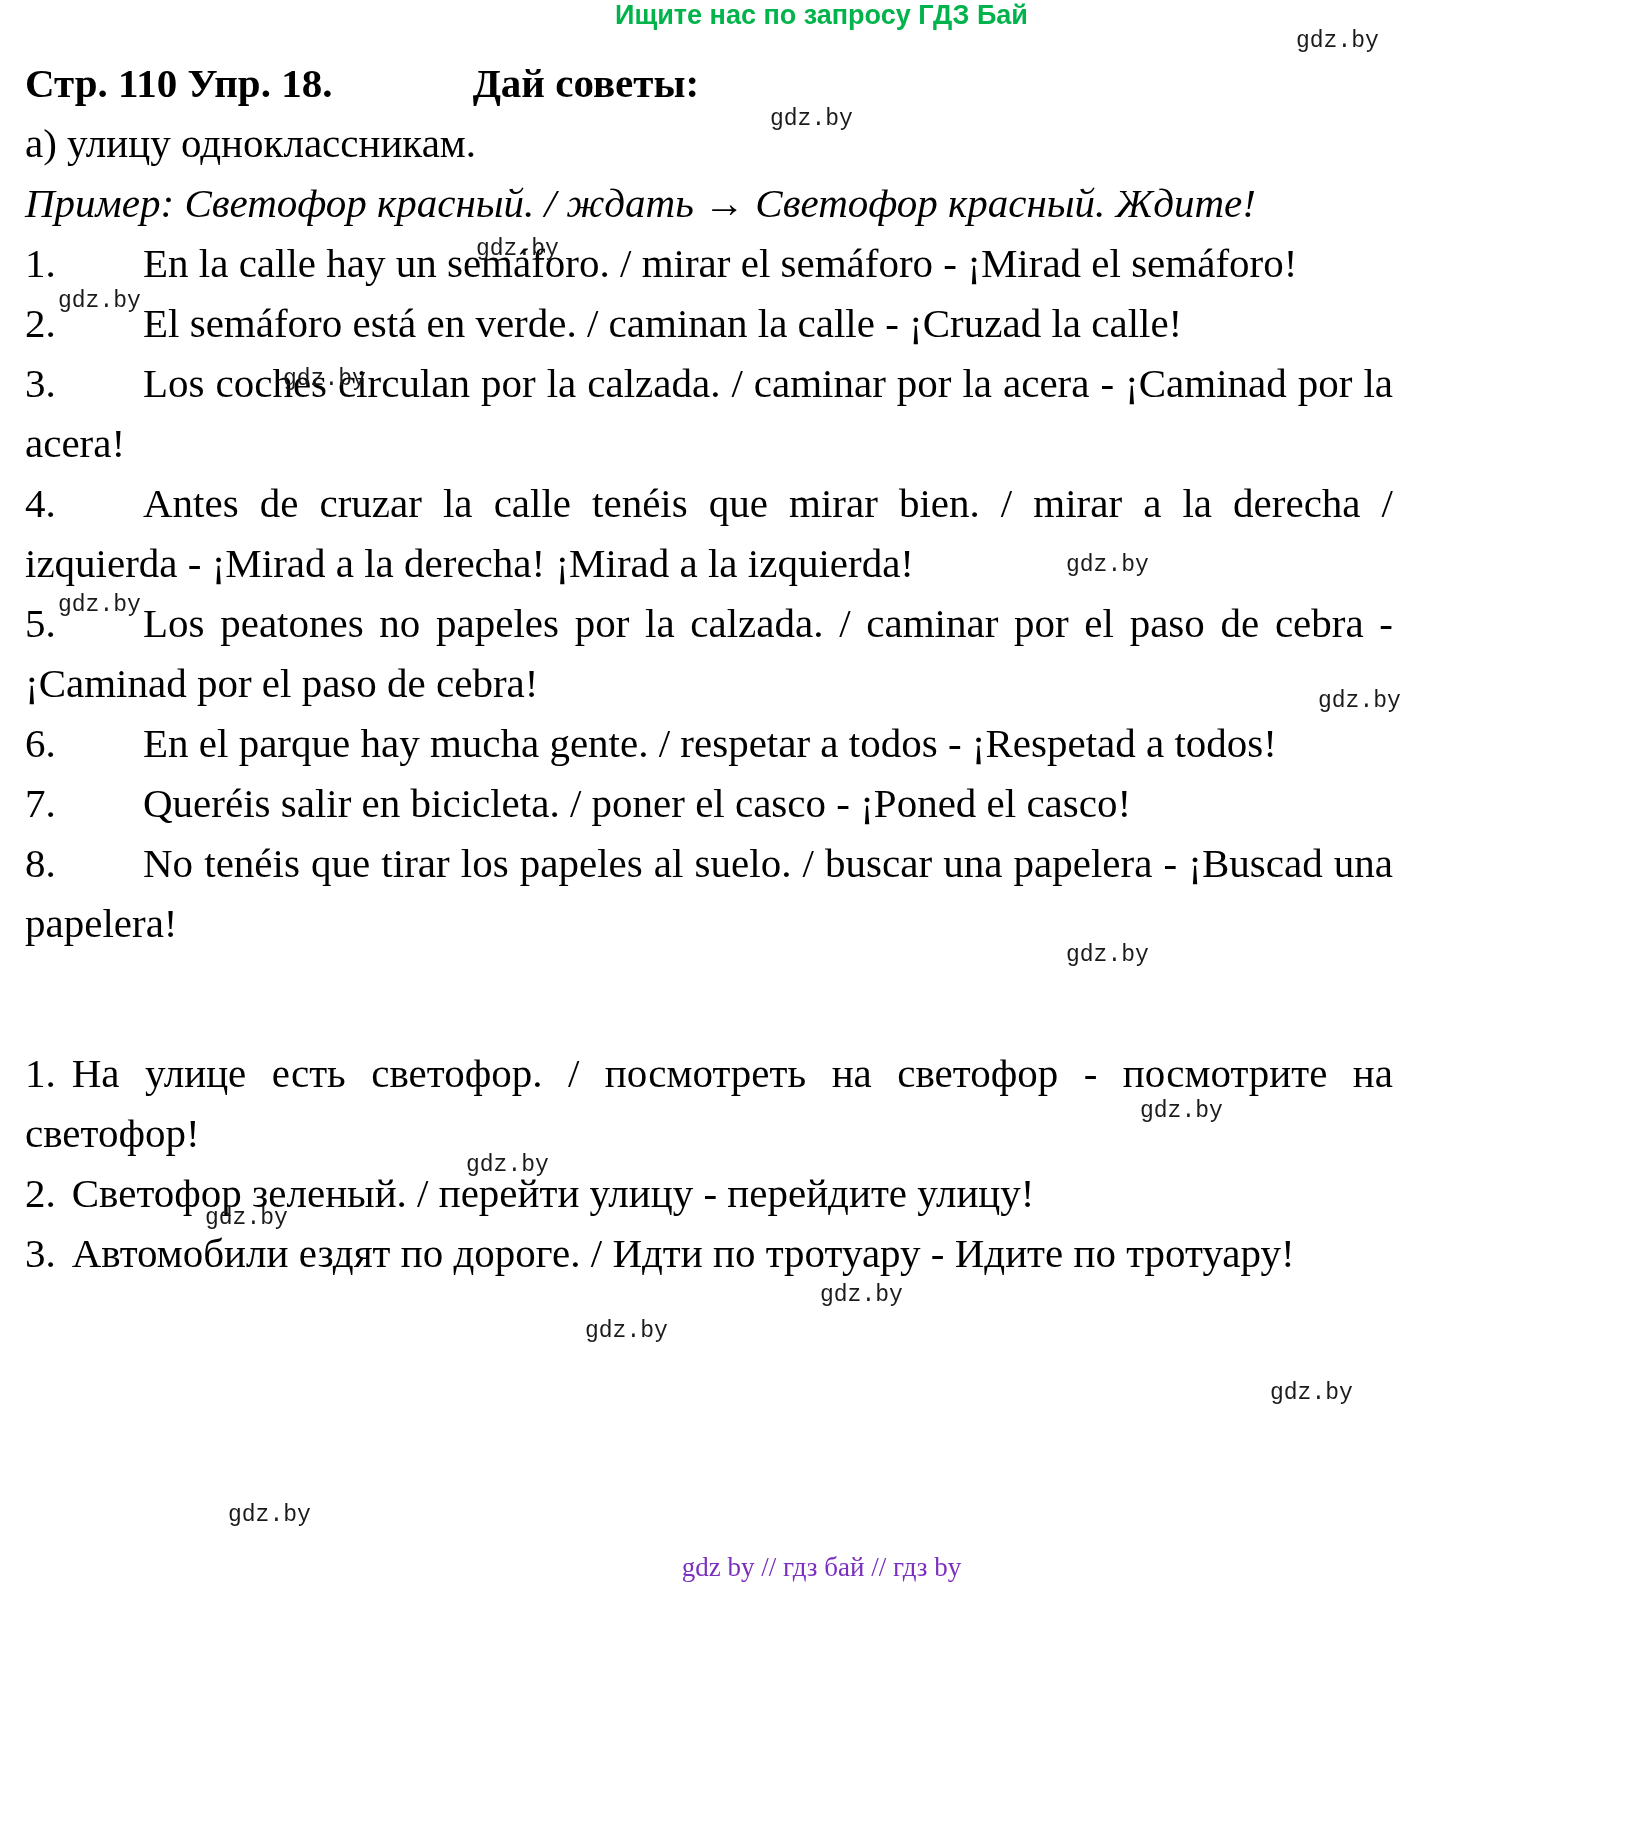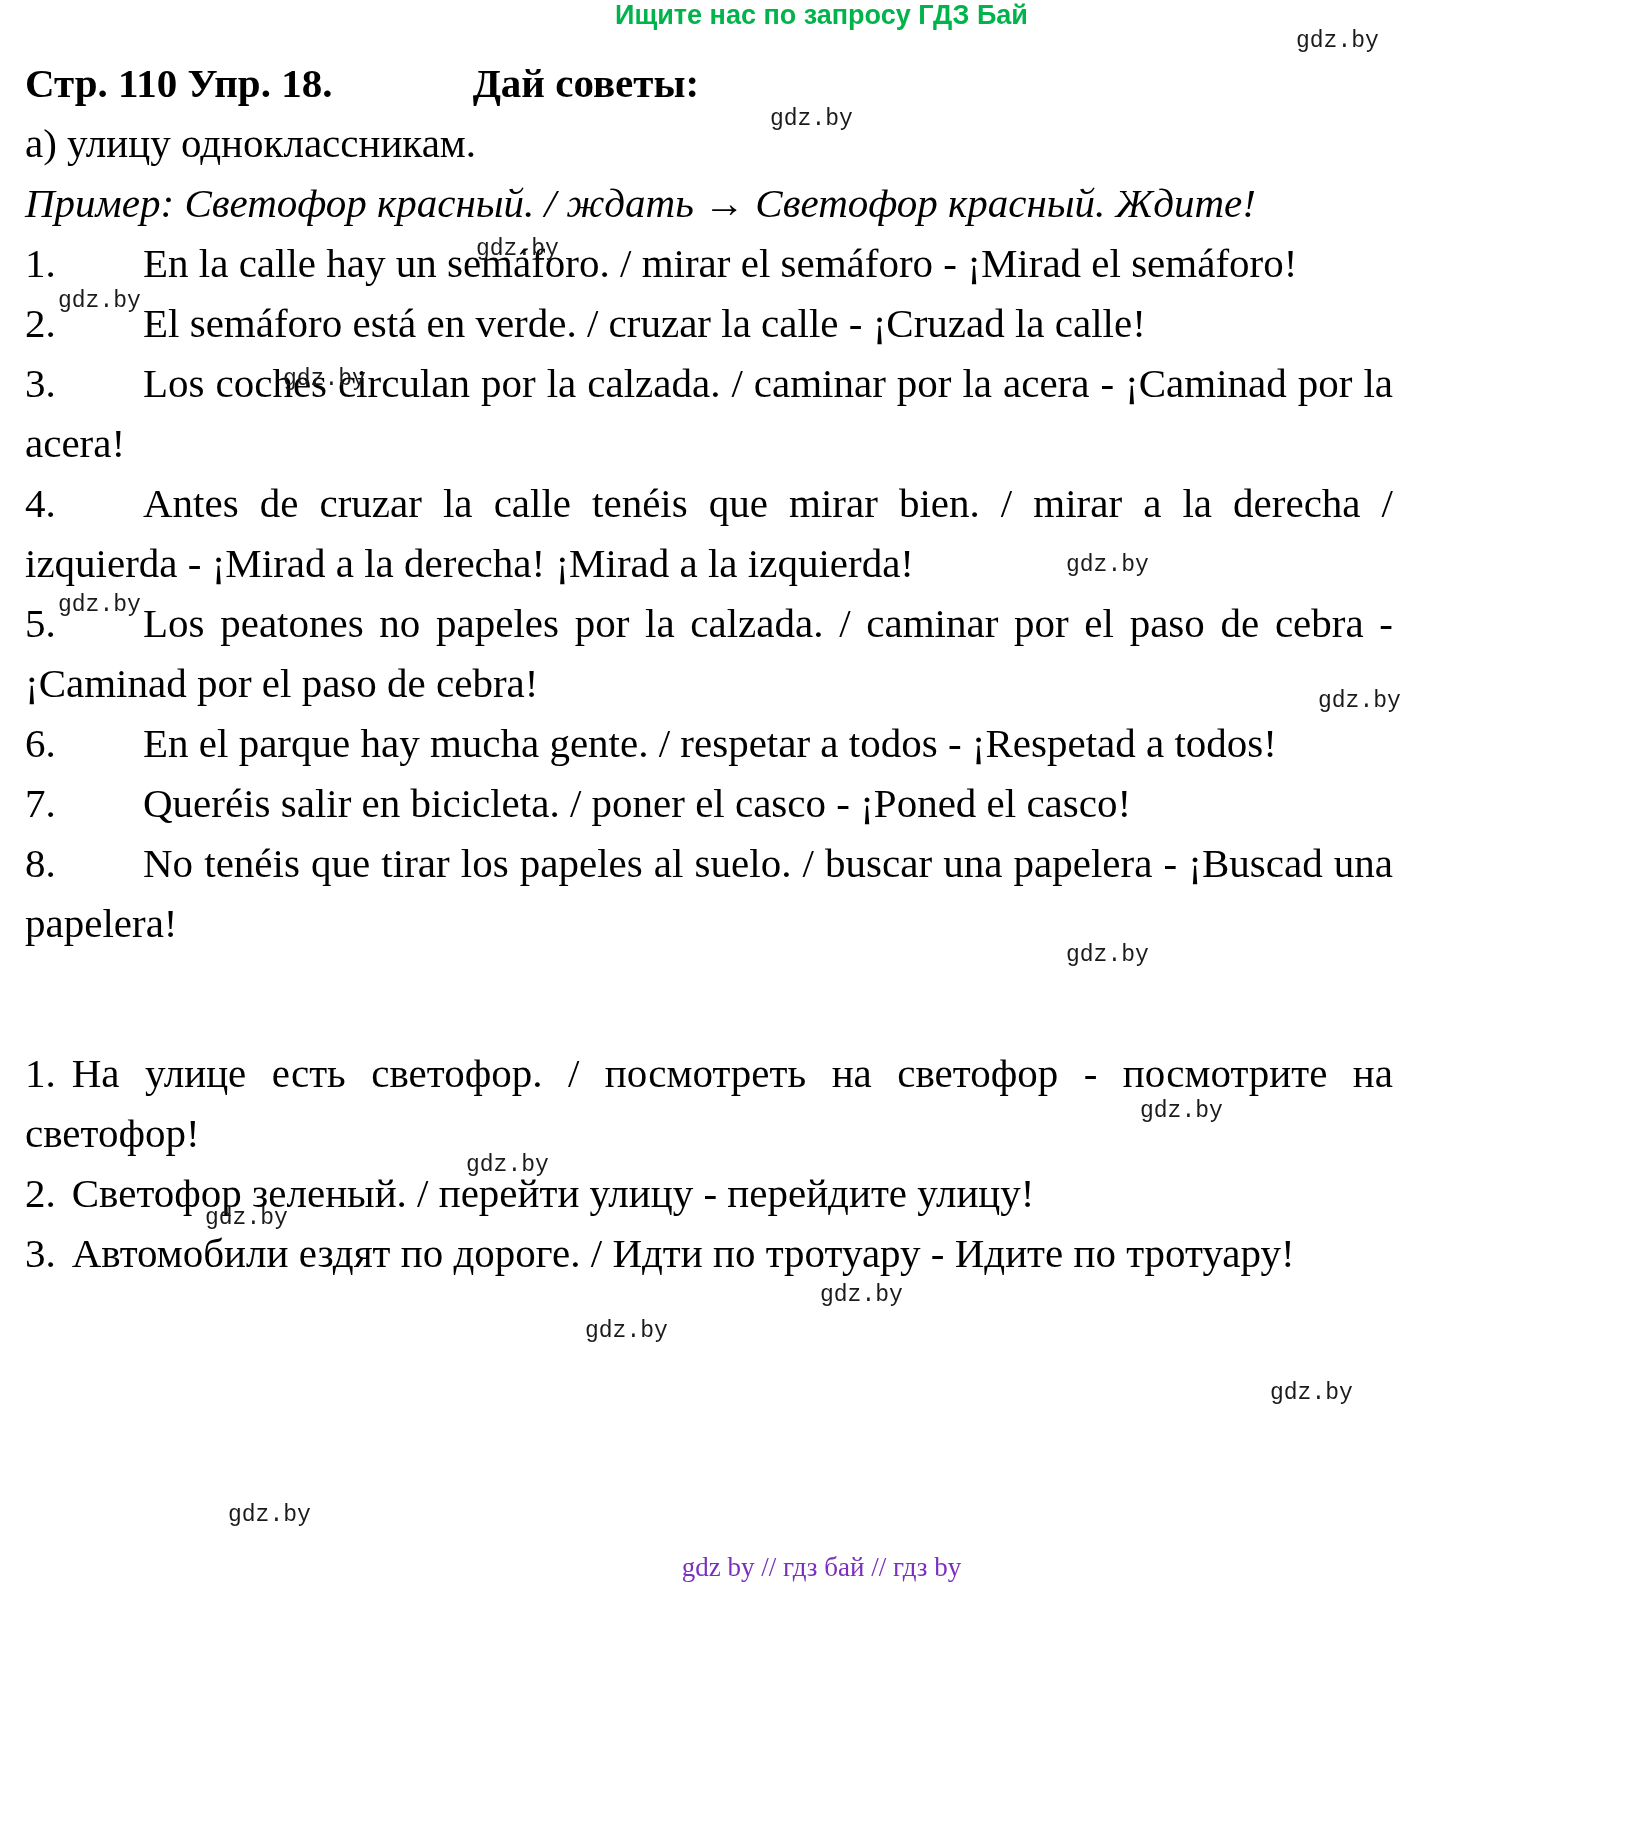--- a/index.html
+++ b/index.html
@@ -61,21 +61,21 @@
       <span class="t-left">Стр. 110 Упр. 18.</span>
       <span class="t-right">Дай советы:</span>
     </p>
 
     <p>а) улицу одноклассникам.</p>
 
     <p class="example">Пример: Светофор красный. / ждать → Светофор красный. Ждите!</p>
 
     <div class="items-es">
       <p class="item"><span class="num">1.</span><span>En la calle hay un semáforo. / mirar el semáforo - ¡Mirad el semáforo!</span></p>
-      <p class="item"><span class="num">2.</span><span>El semáforo está en verde. / cruzar la calle - ¡Cruzad la calle!</span></p>
+      <p class="item"><span class="num">2.</span><span>El semáforo está en verde. / caminan la calle - ¡Cruzad la calle!</span></p>
       <p class="item"><span class="num">3.</span><span>Los coches circulan por la calzada. / caminar por la acera - ¡Caminad por la acera!</span></p>
       <p class="item"><span class="num">4.</span><span>Antes de cruzar la calle tenéis que mirar bien. / mirar a la derecha / izquierda - ¡Mirad a la derecha! ¡Mirad a la izquierda!</span></p>
       <p class="item"><span class="num">5.</span><span>Los peatones no papeles por la calzada. / caminar por el paso de cebra - ¡Caminad por el paso de cebra!</span></p>
       <p class="item"><span class="num">6.</span><span>En el parque hay mucha gente. / respetar a todos - ¡Respetad a todos!</span></p>
       <p class="item"><span class="num">7.</span><span>Queréis salir en bicicleta. / poner el casco - ¡Poned el casco!</span></p>
       <p class="item"><span class="num">8.</span><span>No tenéis que tirar los papeles al suelo. / buscar una papelera - ¡Buscad una papelera!</span></p>
     </div>
 
     <div class="items-ru">
       <p class="item-ru"><span class="num-ru">1.</span><span>На улице есть светофор. / посмотреть на светофор - посмотрите на светофор!</span></p>

